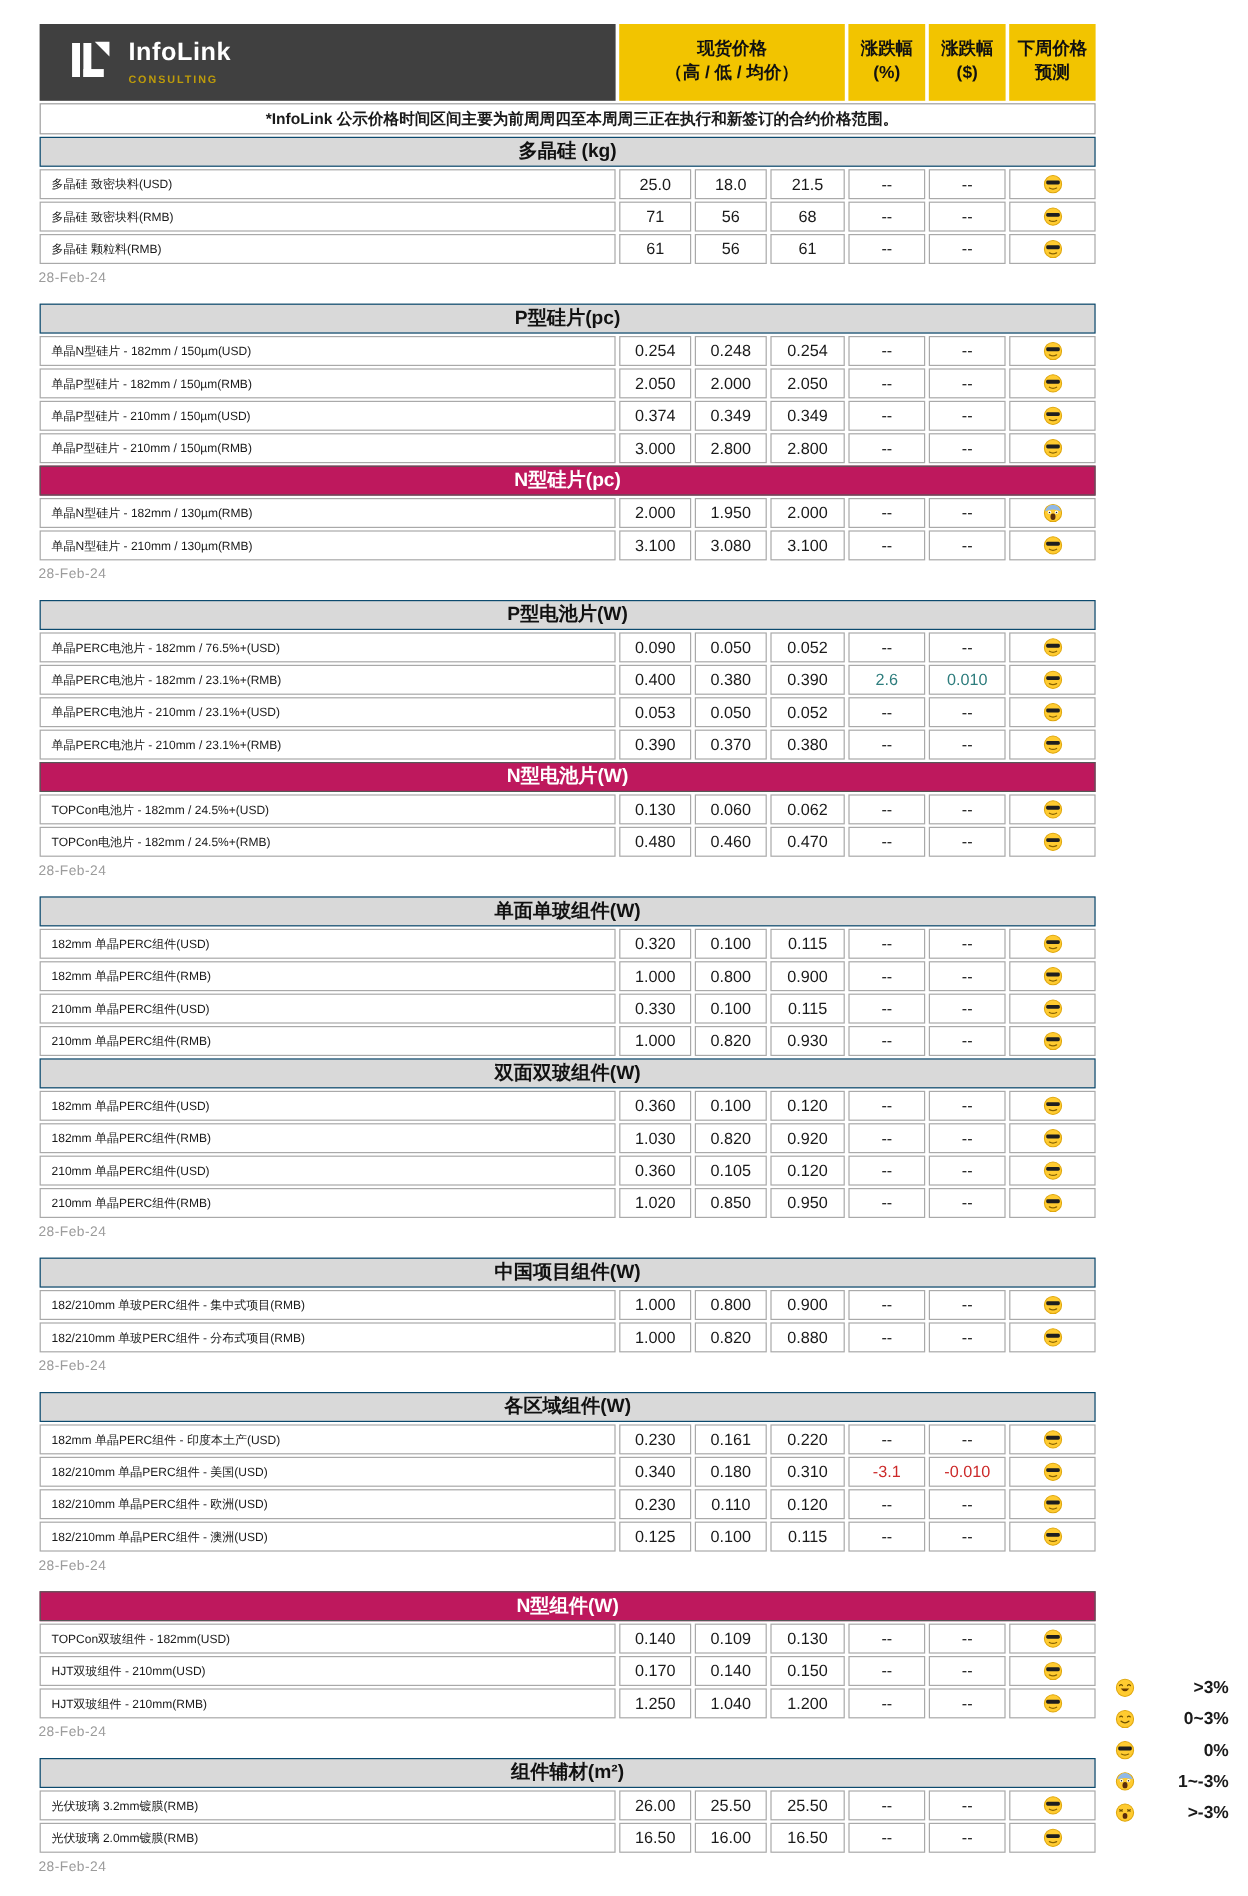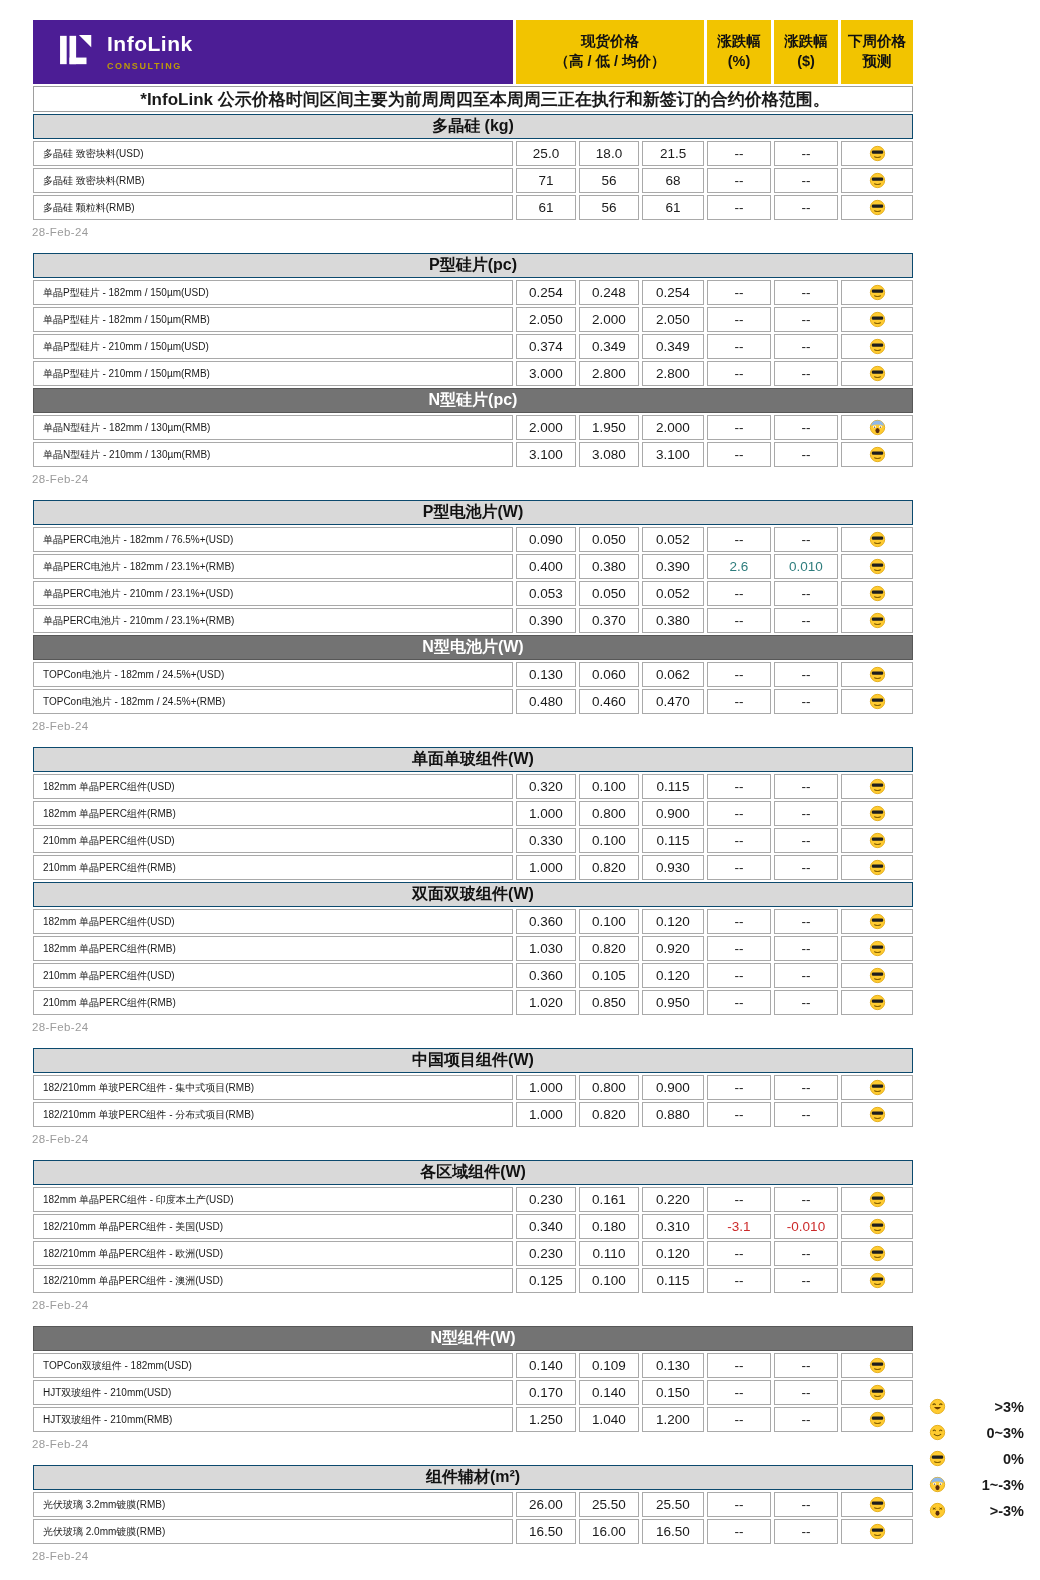--- a/index.html
+++ b/index.html
@@ -13,35 +13,35 @@
     width:886px; table-layout:fixed;
     border-collapse:separate; border-spacing:3px 2px;
   }
   td, th { height:25px; vertical-align:middle; }
   
   th.ycell {
     background:#F2C400; border:none; font-weight:bold; font-size:14.5px; color:#111;
     text-align:center; line-height:1.35;
   }
   tr.brand-row th { height:64px; }
-  .brand-cell { background:#4c1d95; border:none; text-align:left; }
+  .brand-cell { background:#404040; border:none; text-align:left; }
   .brand-wrap { display:flex; align-items:center; gap:10px; padding-left:26px; }
   .logo-text .nm { color:#fff; font-weight:bold; font-size:21px; letter-spacing:.5px; line-height:1; }
   .logo-text .sub { color:#BD9B0A; font-weight:bold; font-size:9px; letter-spacing:1.6px; margin-top:7px; }
   
   td.note {
     border:1px solid #9E9E9E; background:#fff; text-align:center;
-    font-weight:bold; font-size:17px; height:26px;padding-left:24px;
+    font-weight:bold; font-size:13px; height:26px;padding-left:24px;
   }
   
   td.section {
     border:1px solid #0c4a6e; text-align:center; font-weight:bold; font-size:16px; height:25px;
   }
   td.section.light { background:#D9D9D9; color:#111; }
-  td.section.dark  { background:#737373; color:#fff; border-color:#575757; }
+  td.section.dark  { background:#be185d; color:#fff; border-color:#575757; }
   
   td.lbl {
     border:1px solid #A9A9A9; background:#fff; font-size:10px; font-weight:500;
     padding-left:9px; text-align:left; white-space:nowrap; overflow:hidden;
   }
   td.num {
     border:1px solid #A9A9A9; background:#fff; font-size:13.5px; text-align:center; white-space:nowrap;
   }
   td.num.pos { color:#2E7D7D; }
   td.num.neg { color:#CC2A2A; }
@@ -171,21 +171,21 @@
             <col style="width:62px">
     <col style="width:64px">
             <col style="width:64px">
             <col style="width:72px">
   </colgroup>
 <tbody>
             <tr>
               <td class="section light" colspan="7">P型硅片(pc)</td>
             </tr>
             <tr>
-              <td class="lbl">单晶P型硅片 - 182mm / 150µm(USD)</td>
+              <td class="lbl">单晶N型硅片 - 182mm / 150µm(USD)</td>
               <td class="num">0.254</td>
               <td class="num">0.248</td>
               <td class="num">0.254</td>
               <td class="num">--</td>
               <td class="num">--</td>
               <td class="num fc"><svg viewBox="0 0 18 18" width="17" height="17" aria-hidden="true">
                   <circle cx="9" cy="9" r="7.6" fill="#FFCB30" stroke="#DFA70E" stroke-width="0.9"></circle>
                   <rect x="3" y="5.8" width="12" height="3.4" rx="1.3" fill="#1e1e1e"></rect>
                   <path d="M5.8 12.4 Q9 14.2 12.2 12.4" stroke="#8a6400" stroke-width="1.1" fill="none" stroke-linecap="round"></path>
                 </svg></td>

